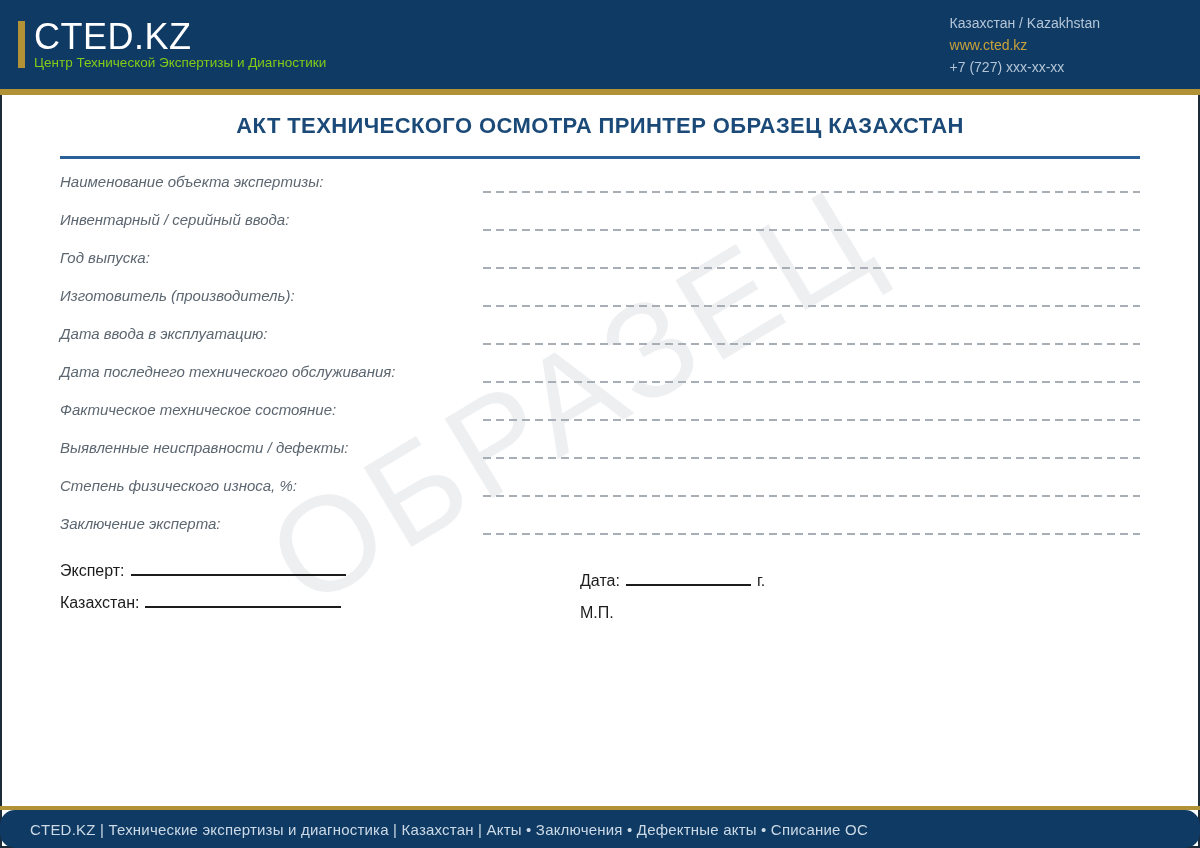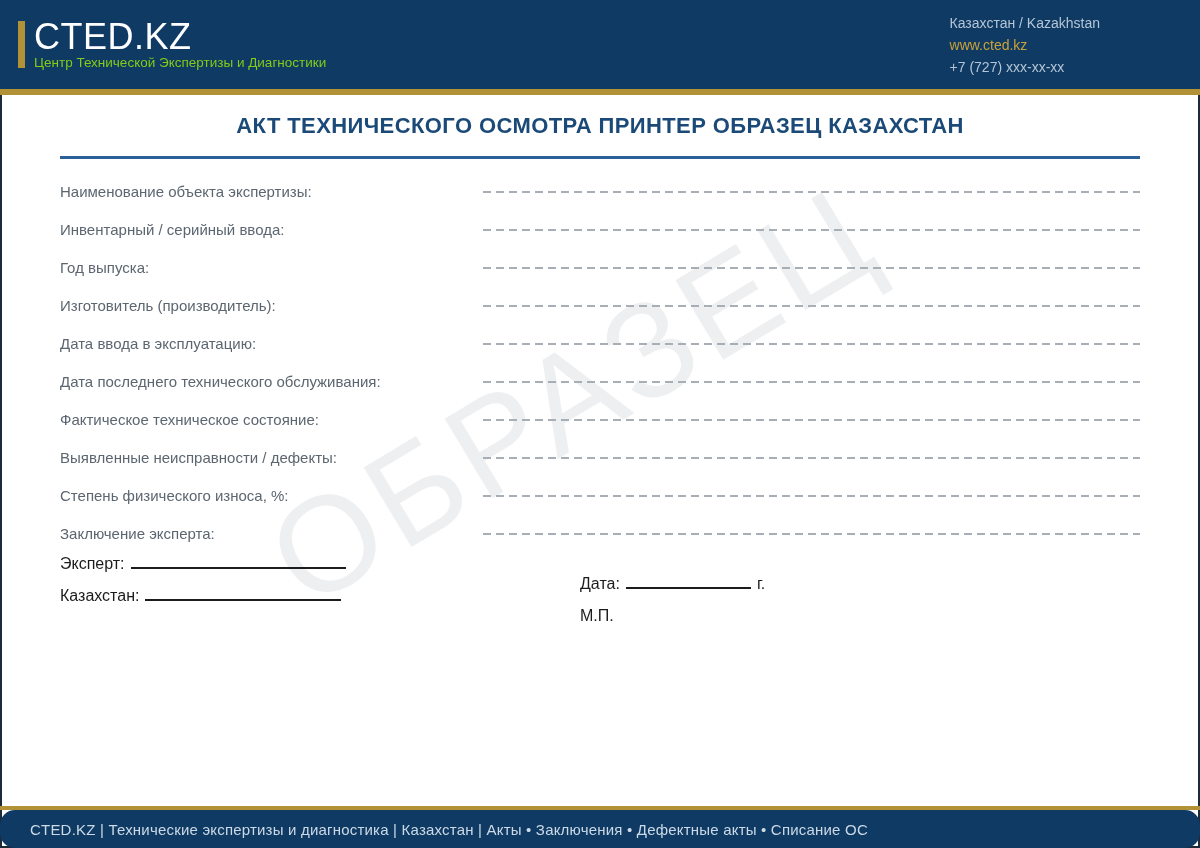--- a/index.html
+++ b/index.html
@@ -40,31 +40,31 @@
   
   .watermark {
     position:absolute; left:235px; top:330px; width:670px; text-align:center;
     font-size:135px; line-height:1; letter-spacing:6px; white-space:nowrap;
     color:rgba(70,80,100,0.09); transform:rotate(-31deg); pointer-events:none;
     font-weight:normal;
   }
 
   
   .form { position:absolute; top:162px; left:0; right:0; }
-  .row { display:flex; align-items:flex-end; height:38px; padding:0 60px; position:relative; z-index:2; }
+  .row { display:flex; align-items:center; height:38px; padding:0 60px; position:relative; z-index:2;font-style:italic; }
   .flabel { width:423px; color:#5c6670; font-size:15px; flex:none; }
   .fline {
     flex:1; height:24px; align-self:center;
     background:repeating-linear-gradient(90deg,#a8aeb5 0 8px,transparent 8px 13px);
     background-size:100% 2px; background-position:left bottom; background-repeat:no-repeat;
   }
 
   
   .sig { position:absolute; top:555px; left:0; right:0; z-index:2; }
-  .sig-row { display:flex; height:32px; padding:0 60px; color:#1c1c1c; font-size:16px; }
+  .sig-row { display:flex; align-items:center; height:32px; padding:0 60px; color:#1c1c1c; font-size:16px; }
   .sig-left { width:520px; display:flex; align-items:baseline; flex:none; }
   .sig-right { display:flex; align-items:baseline;margin-top:20px; }
   .uline { display:inline-block; border-bottom:2px solid #1c1c1c; height:14px; margin-left:6px; }
   .uline.expert { width:215px; }
   .uline.position { width:196px; }
   .uline.date { width:125px; margin-right:6px; }
 
   
   .gold-divider-bottom { position:absolute; top:806px; left:0; right:0; height:4px; background:#b29236; }
   .footer {

